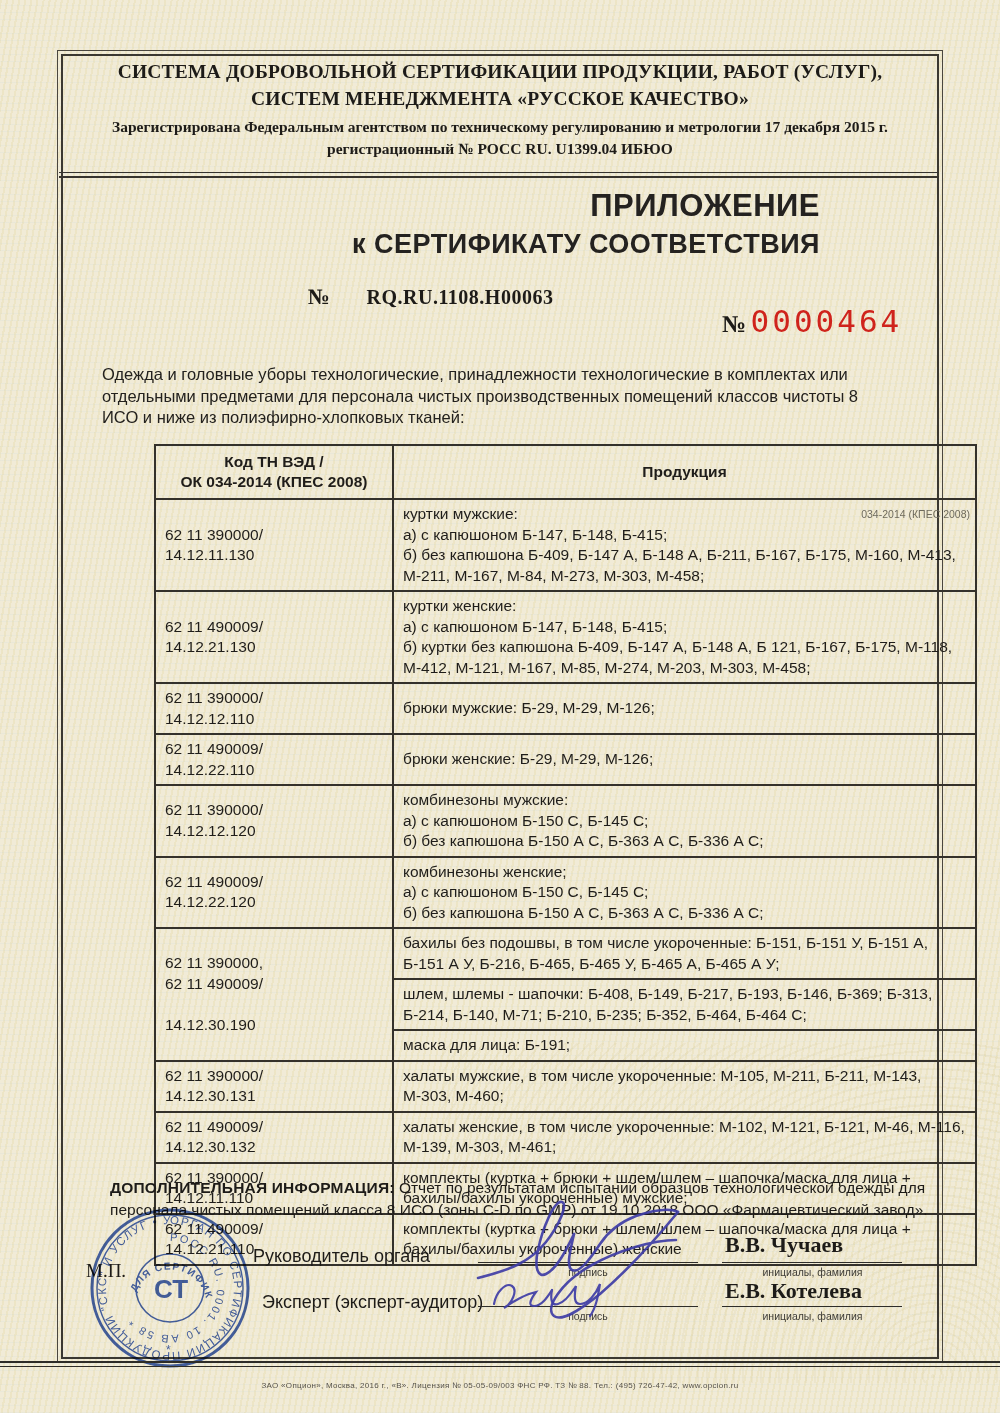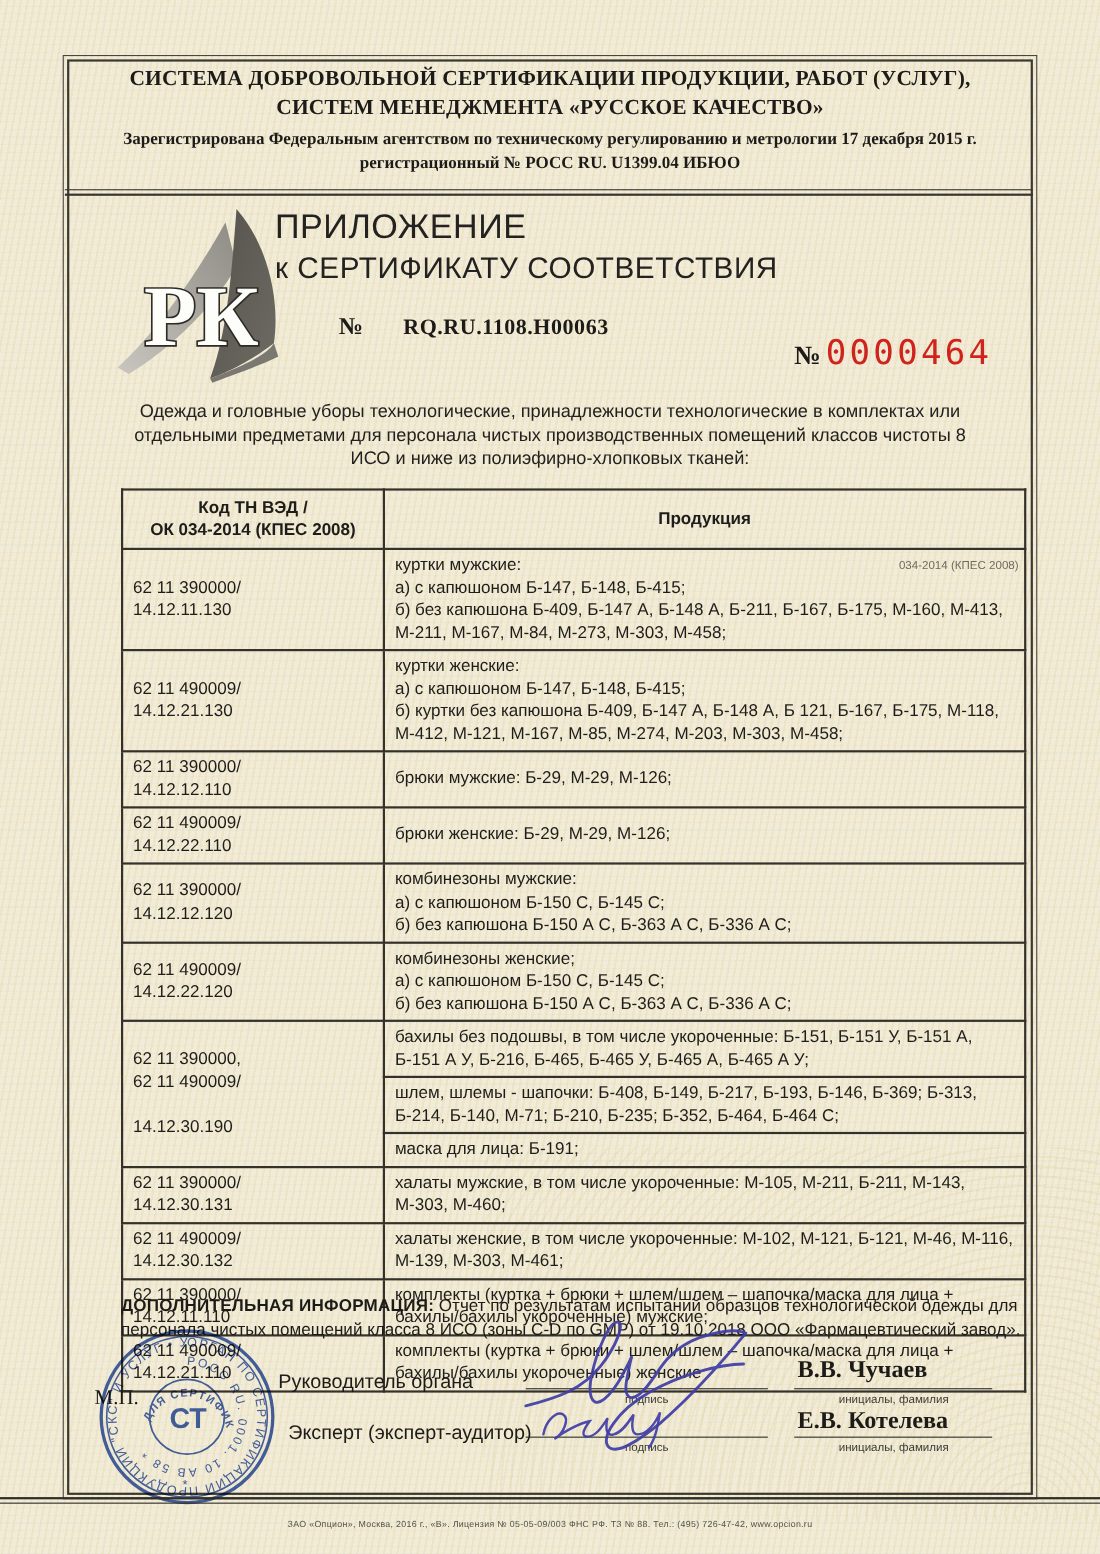--- a/index.html
+++ b/index.html
@@ -16,25 +16,25 @@
   .frame{position:absolute;left:57px;top:50px;width:884px;height:1311px;border:1px solid #4a463e;}
   .frame::before{content:'';position:absolute;inset:3px;border:2px solid #3b3831;pointer-events:none;}
   .abs{position:absolute;}
   .serif{font-family:"Liberation Serif",serif;}
   .pre{white-space:pre-line;}
   .hdr{left:80px;width:840px;text-align:center;font-family:"Liberation Serif",serif;
     font-weight:bold;font-size:19.5px;letter-spacing:.2px;}
   .reg{left:80px;width:840px;text-align:center;font-family:"Liberation Serif",serif;
     font-weight:bold;font-size:15.5px;}
   .sep{left:59px;width:880px;height:3px;border-top:1px solid #37342e;border-bottom:2px solid #37342e;}
-  .title{left:250px;width:570px;text-align:left;font-weight:400;letter-spacing:.5px;color:#242220;}
+  .title{left:250px;width:570px;text-align:right;font-weight:700;letter-spacing:.5px;color:#242220;}
   .certno{font-family:"Liberation Serif",serif;font-weight:bold;}
   .rednum{font-family:"DejaVu Sans Mono",monospace;font-size:31px;color:#cf231c;letter-spacing:3px;}
-  .intro{left:102px;width:796px;text-align:center;font-size:16.5px;line-height:21.5px;color:#23211e;}
-  table.prod{border-collapse:collapse;width:823px;table-layout:fixed;}
+  .intro{left:102px;width:796px;font-size:16.5px;line-height:21.5px;color:#23211e;}
+  table.prod{border-collapse:collapse;width:823px;table-layout:fixed;margin-left:44px;}
   table.prod td{border:2px solid #34312b;font-size:15.5px;line-height:20.5px;
     padding:4px 9px;vertical-align:middle;color:#1f1d1a;}
   td.code{width:218px;white-space:pre-line;}
   td.codetop{vertical-align:top;padding-top:8px;}
   td.ph{font-weight:bold;text-align:center;font-size:16px;}
   td.prodcell{white-space:pre-line;position:relative;}
   .ghost{position:absolute;right:5px;top:4px;font-size:10.5px;color:#6e6a5c;white-space:nowrap;}
   .dop{left:110px;width:824px;font-size:15.5px;line-height:21.5px;}
   .dop b{letter-spacing:.2px;}
   .role{font-family:Liberation Sans, sans-serif;font-size:18px;}
@@ -51,38 +51,20 @@
 <div class="page">
   <div class="circles"></div>
   <div class="frame"></div>
 
   <div class="abs hdr" style="top:88px">СИСТЕМ МЕНЕДЖМЕНТА «РУССКОЕ КАЧЕСТВО»</div>
   <div class="abs hdr" style="top:61px">СИСТЕМА ДОБРОВОЛЬНОЙ СЕРТИФИКАЦИИ ПРОДУКЦИИ, РАБОТ (УСЛУГ),</div>
   <div class="abs reg" style="top:118px">Зарегистрирована Федеральным агентством по техническому регулированию и метрологии 17 декабря 2015 г.</div>
   <div class="abs reg" style="top:140px">регистрационный № РОСС RU. U1399.04 ИБЮО</div>
   <div class="abs sep" style="top:172px"></div>
 
-  <div class="abs" style="left:103px;top:182px;width:215px;height:182px">
-    <svg width="215" height="182" viewBox="0 0 215 182">
-      <defs>
-        <linearGradient id="sail1" x1="0" y1="1" x2="1" y2="0">
-          <stop offset="0" stop-color="#c9c6c0"></stop>
-            <stop offset="1" stop-color="#8f8c86"></stop>
-        </linearGradient>
-        <linearGradient id="sail2" x1="0" y1="0" x2="1" y2="1">
-          <stop offset="0" stop-color="#55524c"></stop>
-            <stop offset="1" stop-color="#6e6b65"></stop>
-        </linearGradient>
-      </defs>
-      <path d="M4 152 C40 120 80 60 102 20 L112 60 C90 100 45 140 14 158 Z" fill="url(#sail1)"></path>
-      <path d="M112 8 C140 40 152 90 146 130 C120 150 95 160 88 162 C104 120 108 60 112 8 Z" fill="url(#sail2)"></path>
-      <path d="M88 162 C120 150 140 140 146 130 L150 142 C130 152 100 162 90 166 Z" fill="#7b7872"></path>
-      <text x="28" y="132" font-family="Liberation Serif, serif" font-weight="bold" font-size="78" fill="#fdfdfa" stroke="#2c2a26" stroke-width="3" paint-order="stroke">РК</text>
-    </svg>
-  </div>
 
   <div class="abs title" style="top:188px;font-size:31px">ПРИЛОЖЕНИЕ</div>
   <div class="abs title" style="top:229px;font-size:27px">к СЕРТИФИКАТУ СООТВЕТСТВИЯ</div>
 
   <div class="abs" style="left:308px;top:284px">
     <span class="certno" style="font-size:22px">№</span>
     <span class="certno" style="font-size:20px;margin-left:32px;letter-spacing:.5px">RQ.RU.1108.H00063</span>
   </div>
 
   <div class="abs" style="left:722px;top:303px">

